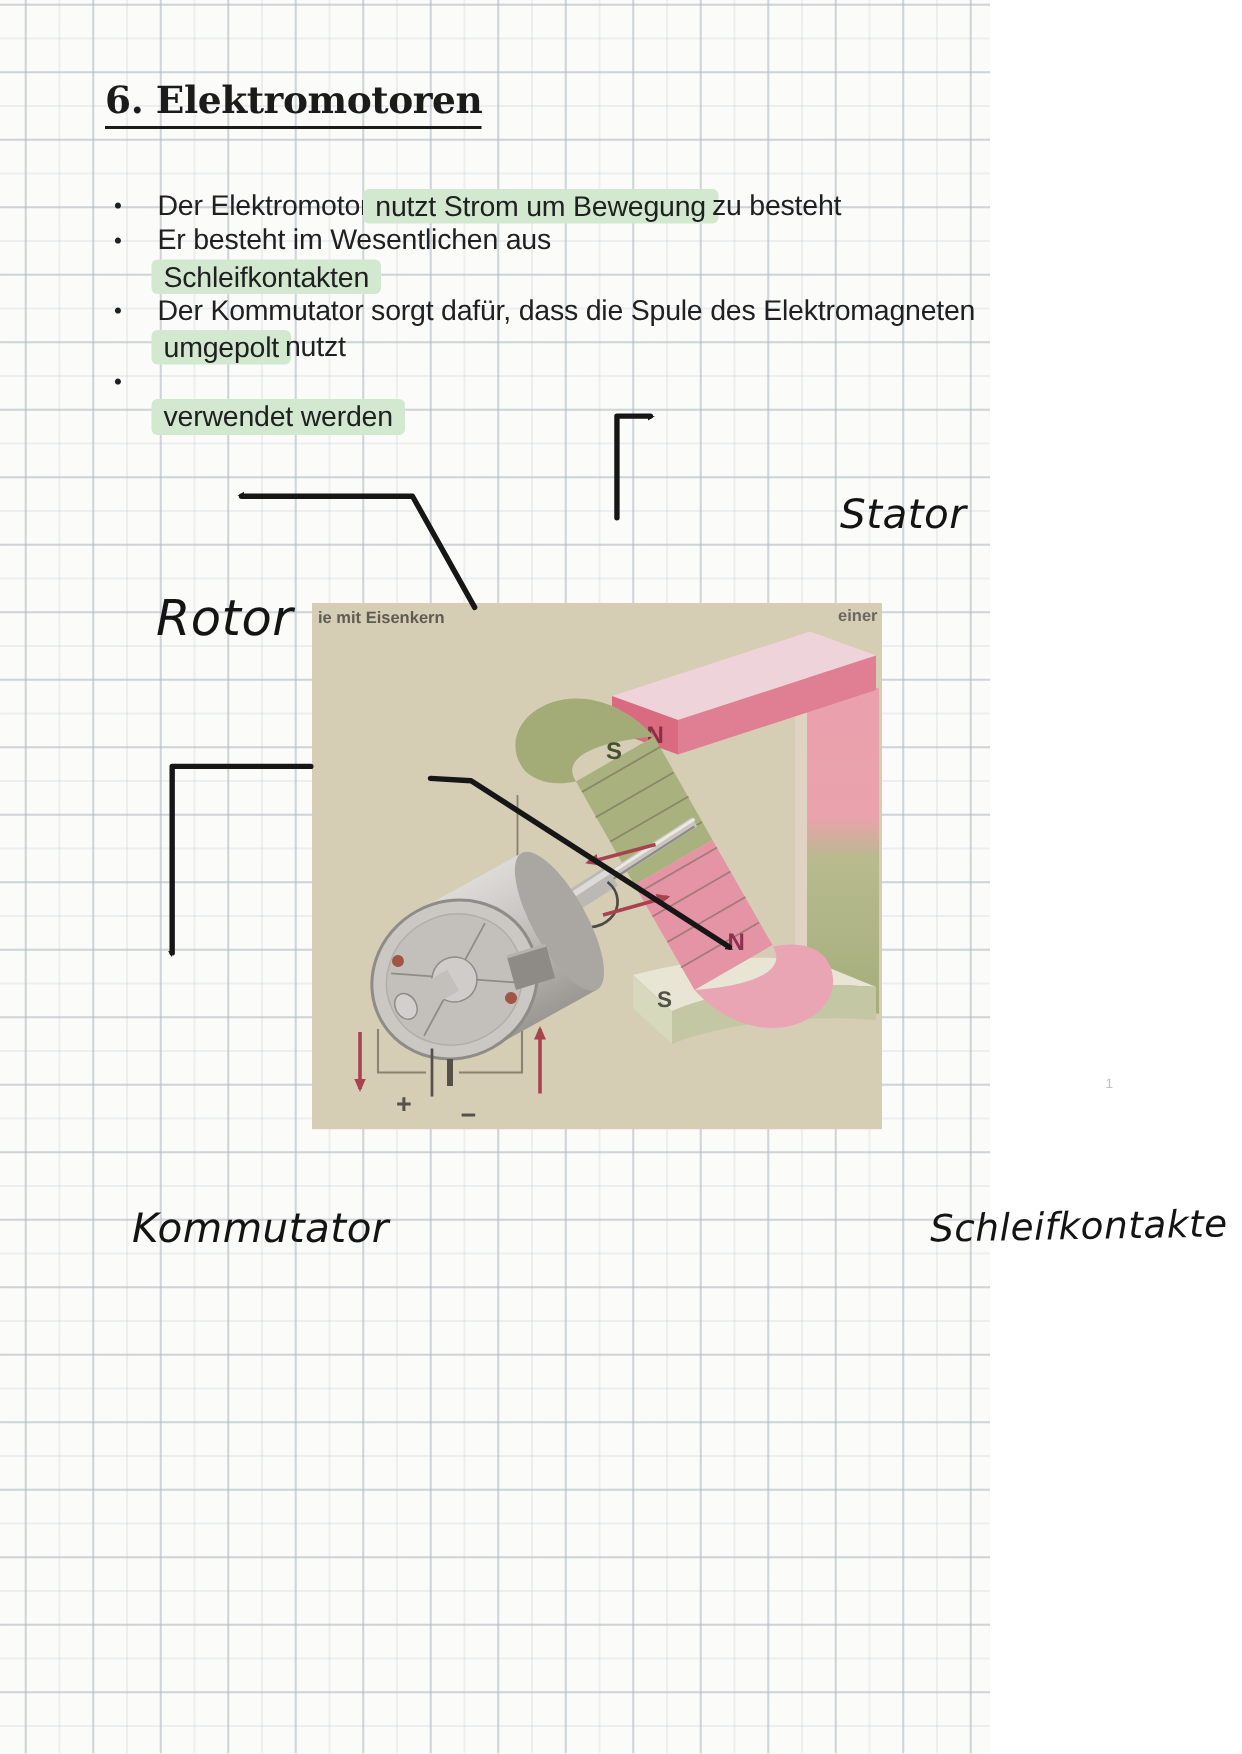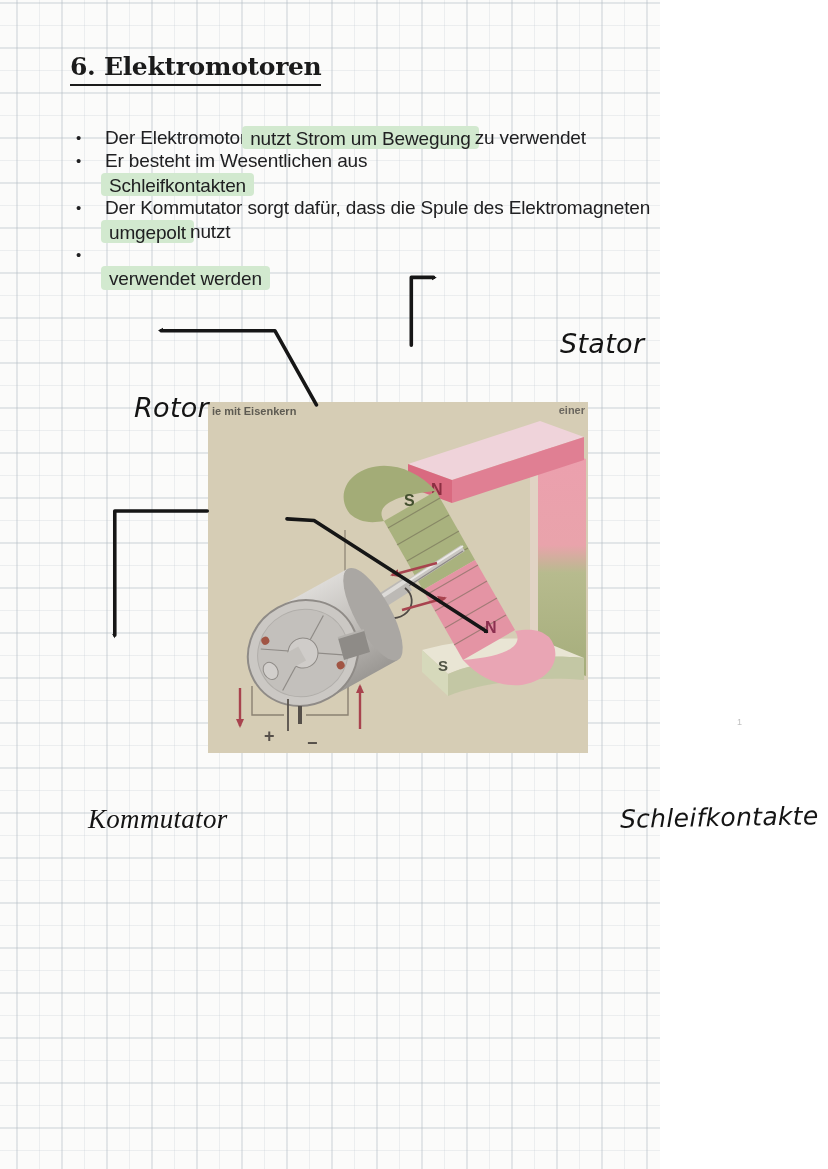--- a/index.html
+++ b/index.html
@@ -19,40 +19,40 @@
     font-weight:700;font-size:25px;letter-spacing:-0.3px;color:#1b1b1b;
     border-bottom:2px solid #1b1b1b;padding-bottom:3px;}
   #notes{position:absolute;left:76px;top:126px;width:660px;}
   .nline{height:23.4px;line-height:23.4px;font-size:19px;letter-spacing:-0.15px;
     color:#202022;white-space:nowrap;display:flex;}
   .bul{display:inline-block;width:29px;flex:0 0 29px;font-size:15px;color:#202022;}
   .hl{background:#d2e9cf;border-radius:4px;padding:1px 8px;margin:0 -4px;}
   .hand{position:absolute;font-family:"DejaVu Sans",sans-serif;font-style:italic;
     color:#141414;letter-spacing:.3px;white-space:nowrap;}
   #lbl-stator{left:560px;top:328px;font-size:27px;}
-  #lbl-rotor{left:134px;top:392px;font-size:27px;}
-  #lbl-kommutator{left:88px;top:804px;font-size:27px;font-family:Liberation Serif, serif;}
+  #lbl-rotor{left:104px;top:392px;font-size:33px;}
+  #lbl-kommutator{left:88px;top:804px;font-size:27px;}
   #lbl-schleifkontakte{left:620px;top:803px;font-size:25px;transform:rotate(-1deg);}
   #figure{position:absolute;left:208px;top:402px;width:380px;height:351px;}
   #ink{position:absolute;inset:0;pointer-events:none;}
   #artifact{position:absolute;left:737px;top:717px;font-size:9px;color:#c0c0c0;}
 </style>
 </head>
 <body>
 
 <div id="page">
 
   <div id="title">6. Elektromotoren</div>
 
   <div id="notes">
       <div class="nline">
         <span class="bul">•</span>
         <span>Der Elektromotor </span>
         <span class="hl">nutzt Strom um Bewegung</span>
-        <span> zu verwendet</span>
+        <span> zu besteht</span>
       </div>
       <div class="nline">
         <span class="bul">•</span>
         <span>Er besteht im Wesentlichen aus </span>
       </div>
       <div class="nline">
         <span class="bul"></span>
         <span class="hl">Schleifkontakten</span>
       </div>
       <div class="nline">

